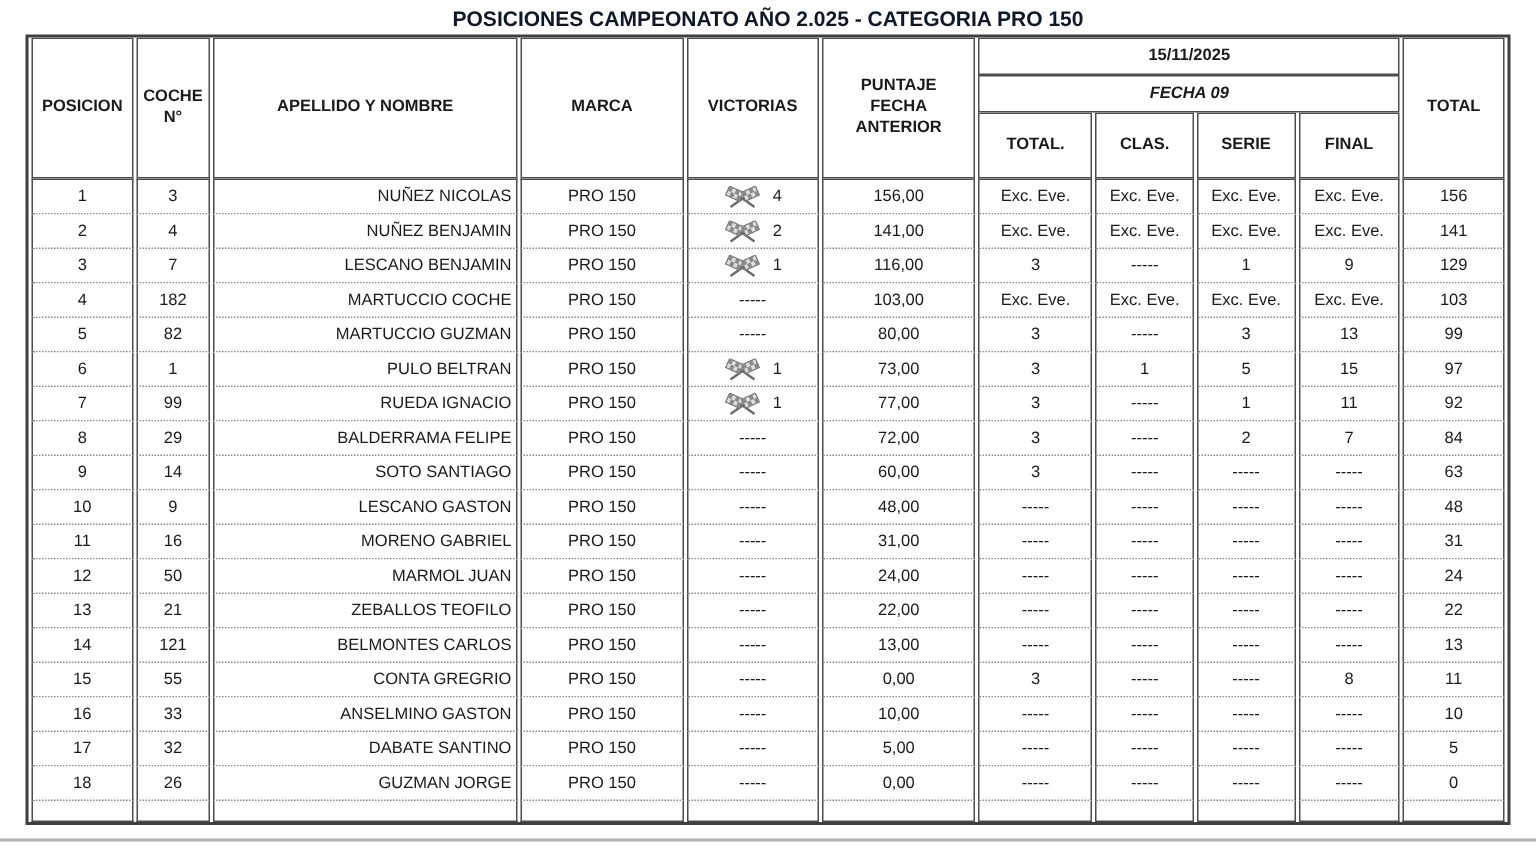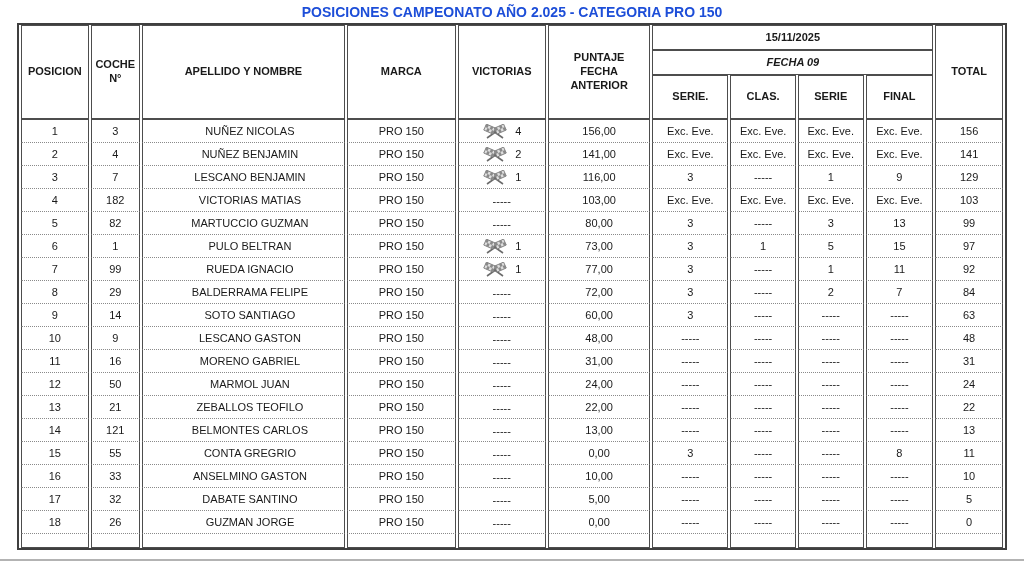--- a/index.html
+++ b/index.html
@@ -3,21 +3,21 @@
 <meta charset="utf-8">
 <style>
   html,body{margin:0;padding:0;}
   body{
     width:1024px;height:572px;background:#ffffff;overflow:hidden;
     font-family:"Liberation Sans",sans-serif;color:#1a1a1a;
     -webkit-font-smoothing:antialiased;
   }
   .title{
     text-align:center;font-weight:bold;font-size:14px;line-height:16px;
-    padding-top:4px;color:#1d4ed8;
+    padding-top:4px;color:#0f172a;
   }
   table.standings{
     border-collapse:separate;border-spacing:2px 0;table-layout:fixed;
     margin:3px 0 0 17px;width:990px;border:2px solid #3f3f3f;background:#fff;
   }
   th{
     border:1px solid #4d4d4d;font-size:11px;font-weight:bold;text-align:center;
     padding:1px 0;background:#fff;line-height:1.25;
   }
   thead tr.hr1 th.span-cell{height:21px;}
@@ -25,21 +25,21 @@
   thead tr.hr3 th.sub{height:40px;}
   td{
     border-left:1px solid #4d4d4d;border-right:1px solid #4d4d4d;
     border-bottom:1px dotted #8a8a8a;
     font-size:11px;height:22px;padding:0 3px;background:#fff;
     white-space:nowrap;overflow:hidden;
   }
   tbody tr:first-child td{border-top:1px solid #4d4d4d;}
   tbody tr.empty-row td{border-bottom:1px solid #4d4d4d;height:13px;}
   .c{text-align:center;}
-  .l{text-align:center;padding-left:16px;}
+  .l{text-align:right;padding-left:16px;}
   .vic-wrap{display:inline-flex;align-items:center;justify-content:center;gap:7px;vertical-align:middle;}
   .flag{display:inline-flex;align-items:center;}
   .puntaje-h span{display:inline-block;max-width:62px;}
   .bottom-line{margin-top:9px;width:1024px;height:2px;background:#b3b3b3;}
 </style>
 </head>
 <body>
 
 <div class="page">
   <div class="title">POSICIONES CAMPEONATO AÑO 2.025 - CATEGORIA PRO 150</div>
@@ -66,21 +66,21 @@
         <th rowspan="3">MARCA</th>
         <th rowspan="3">VICTORIAS</th>
         <th rowspan="3" class="puntaje-h"><span>PUNTAJE FECHA ANTERIOR</span></th>
         <th colspan="4" class="span-cell">15/11/2025</th>
         <th rowspan="3">TOTAL</th>
       </tr>
       <tr class="hr2">
         <th colspan="4" class="span-cell">FECHA 09</th>
       </tr>
       <tr class="hr3">
-        <th class="sub">SERIE.</th>
+        <th class="sub">TOTAL.</th>
         <th class="sub">CLAS.</th>
         <th class="sub">SERIE</th>
         <th class="sub">FINAL</th>
       </tr>
     </thead>
     <tbody id="tbody">
         <tr>
     <td class="c">1</td>
     <td class="c">3</td>
     <td class="l">NUÑEZ NICOLAS</td>
@@ -187,21 +187,21 @@
     <td class="c">116,00</td>
     <td class="c">3</td>
     <td class="c">-----</td>
     <td class="c">1</td>
     <td class="c">9</td>
     <td class="c">129</td>
   </tr>
         <tr>
     <td class="c">4</td>
     <td class="c">182</td>
-    <td class="l">VICTORIAS MATIAS</td>
+    <td class="l">MARTUCCIO COCHE</td>
     <td class="c">PRO 150</td>
     <td class="c">
       <span class="vic-wrap">
 
         <span class="vic-num">-----</span>
       </span>
     </td>
     <td class="c">103,00</td>
     <td class="c">Exc. Eve.</td>
     <td class="c">Exc. Eve.</td>

